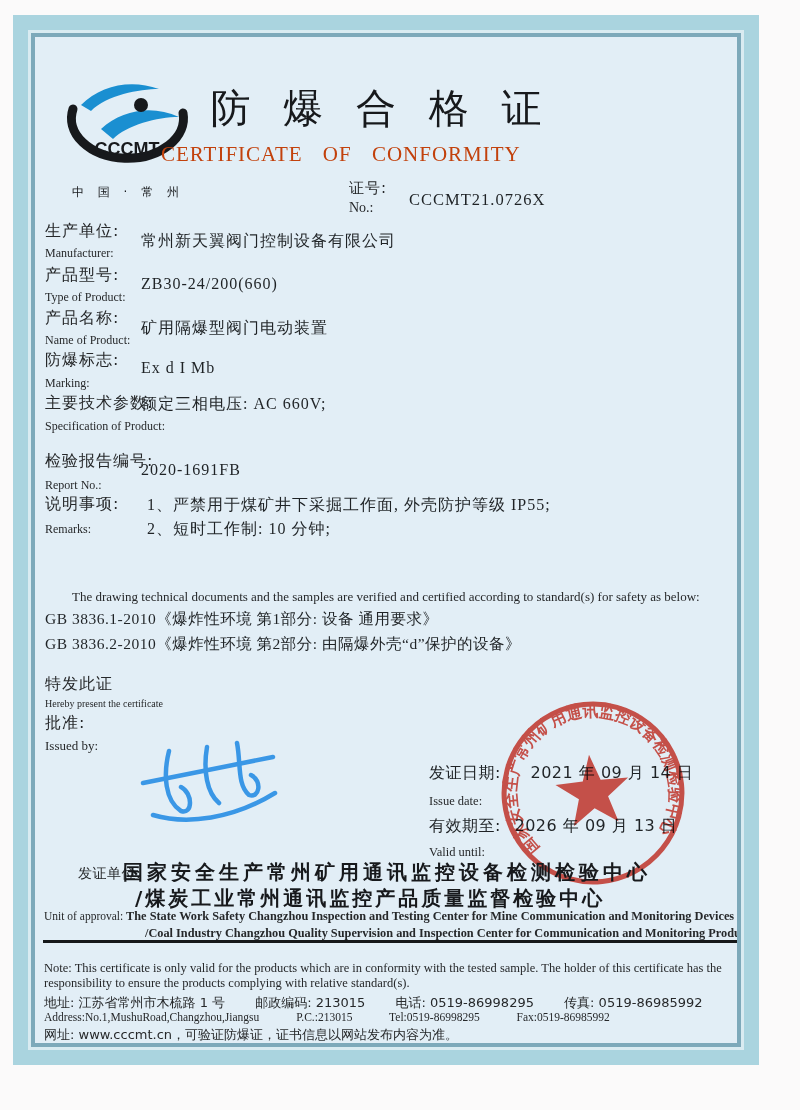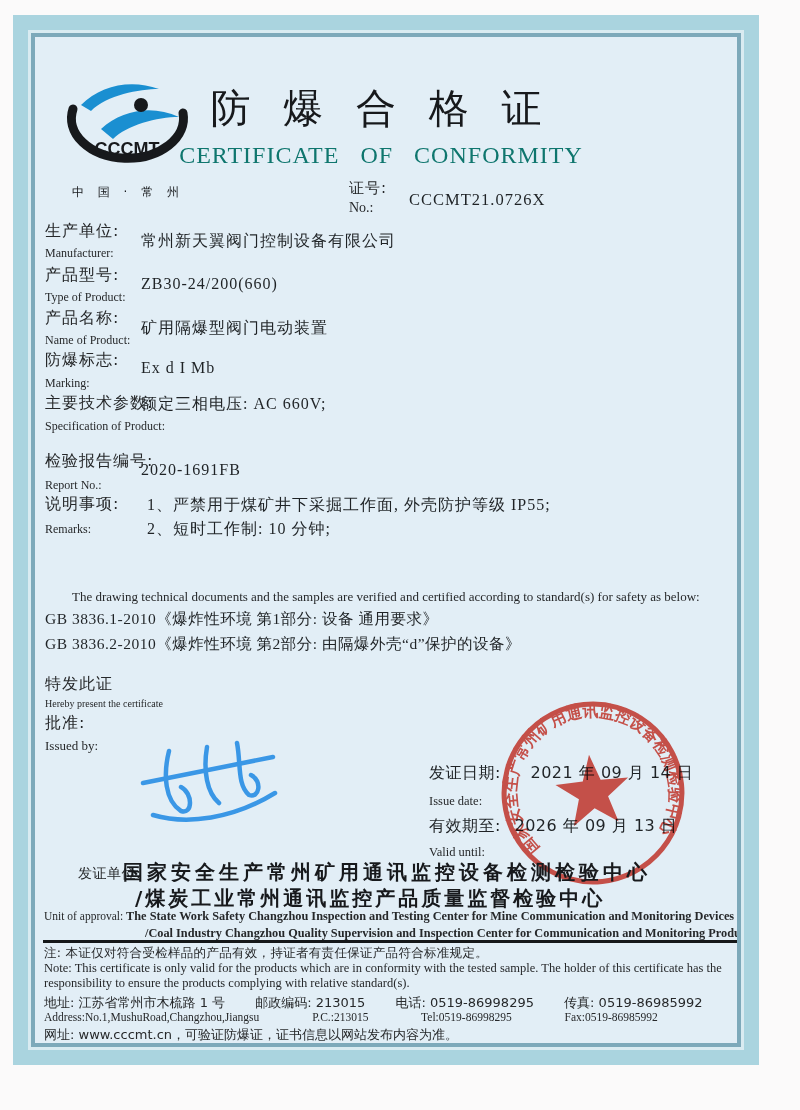--- a/index.html
+++ b/index.html
@@ -17,22 +17,22 @@
   .paper{
     width:100%;height:100%;background:#e2eef6;border:4px solid #7da9ba;
     box-sizing:border-box;position:relative;overflow:hidden;
   }
   .abs{position:absolute;}
   .title-cn{
     left:126px;top:44px;width:440px;text-align:center;
     font-size:40px;letter-spacing:10px;color:#17191c;font-weight:500;white-space:nowrap;
   }
   .title-en{
-    left:126px;top:105px;width:440px;text-align:center;
-    font-family:"Liberation Serif",serif;font-size:24px;word-spacing:14px;letter-spacing:1px;color:#0f766e;white-space:nowrap;
+    left:126px;top:105px;width:440px;
+    font-family:"Liberation Serif",serif;font-size:21px;word-spacing:14px;letter-spacing:1px;color:#c2410c;white-space:nowrap;
   }
   .certno-label-cn{left:314px;top:142px;font-size:15px;letter-spacing:1px;}
   .certno-label-en{left:314px;top:163px;font-family:"Liberation Serif",serif;font-size:14px;}
   .certno-value{left:374px;top:153px;font-family:"Liberation Serif",serif;font-size:16.5px;letter-spacing:1px;color:#1f2326;}
   .label-cn{left:10px;font-size:16px;letter-spacing:1px;white-space:nowrap;}
   .label-en{left:10px;font-family:"Liberation Serif",serif;font-size:12px;white-space:nowrap;}
   .value{left:106px;font-family:"Liberation Serif",serif;font-size:16px;letter-spacing:1px;color:#1f2326;white-space:nowrap;}
   .std-intro-cn{left:10px;top:523px;font-size:16px;letter-spacing:.5px;}
   .std-intro-en{left:10px;top:552px;font-family:"Liberation Serif",serif;font-size:13px;white-space:nowrap;margin-left:27px;}
   .std-item{left:10px;font-family:"Liberation Serif",serif;font-size:15.5px;letter-spacing:.5px;color:#1f2326;white-space:nowrap;}
@@ -47,21 +47,21 @@
   .appr-line2{left:100px;top:848px;font-size:20px;font-weight:bold;letter-spacing:3px;color:#17191c;white-space:nowrap;}
   .appr-en1{left:9px;top:872px;font-family:"Liberation Serif",serif;font-size:11.5px;white-space:nowrap;}
   .appr-en1 b{font-size:12.3px;}
   .appr-en2{left:110px;top:889px;font-family:"Liberation Serif",serif;font-size:12.3px;font-weight:bold;white-space:nowrap;}
   .divider{left:8px;top:903px;width:700px;height:3px;background:#15181a;}
   .note-cn{left:9px;top:908px;font-size:12.5px;letter-spacing:.3px;white-space:nowrap;}
   .note-en{left:9px;top:924px;width:700px;font-family:"Liberation Serif",serif;font-size:12.5px;line-height:1.22;}
   .contact-cn{left:9px;top:957px;font-size:13px;white-space:nowrap;}
   .contact-cn span{margin-right:26px;}
   .contact-en{left:9px;top:974px;font-family:"Liberation Serif",serif;font-size:11.5px;white-space:nowrap;}
-  .contact-en span{margin-right:50px;}
+  .contact-en span{margin-right:34px;}
   .web-cn{left:9px;top:989px;font-size:13px;white-space:nowrap;}
   .web-en{left:9px;top:1006px;font-family:"Liberation Serif",serif;font-size:11.3px;white-space:nowrap;}
   .logo-sub{left:28px;top:147px;width:130px;text-align:center;font-size:12px;letter-spacing:5px;color:#17191c;}
   .seal-svg{mix-blend-mode:multiply;opacity:.85;}
 </style>
 </head>
 <body>
 
 <div class="frame-band">
  <div class="frame-gap">
@@ -156,21 +156,20 @@
     </svg>
 
     <div class="abs appr-label">发证单位:</div>
     <div class="abs appr-line1">国家安全生产常州矿用通讯监控设备检测检验中心</div>
     <div class="abs appr-line2">/煤炭工业常州通讯监控产品质量监督检验中心</div>
     <div class="abs appr-en1"><span>Unit of approval: </span><b>The State Work Safety Changzhou Inspection and Testing Center for Mine Communication and Monitoring Devices</b></div>
     <div class="abs appr-en2">/Coal Industry Changzhou Quality Supervision and Inspection Center for Communication and Monitoring Products</div>
 
     <div class="abs divider"></div>
 
-    <div class="abs note-cn">注: 本证仅对符合受检样品的产品有效，持证者有责任保证产品符合标准规定。</div>
     <div class="abs note-en">Note: This certificate is only valid for the products which are in conformity with the tested sample. The holder of this certificate has the responsibility to ensure the products complying with relative standard(s).</div>
 
     <div class="abs contact-cn">
       <span>地址: 江苏省常州市木梳路 1 号</span>
       <span>邮政编码: 213015</span>
       <span>电话: 0519-86998295</span>
       <span>传真: 0519-86985992</span>
     </div>
     <div class="abs contact-en">
       <span>Address:No.1,MushuRoad,Changzhou,Jiangsu</span>

